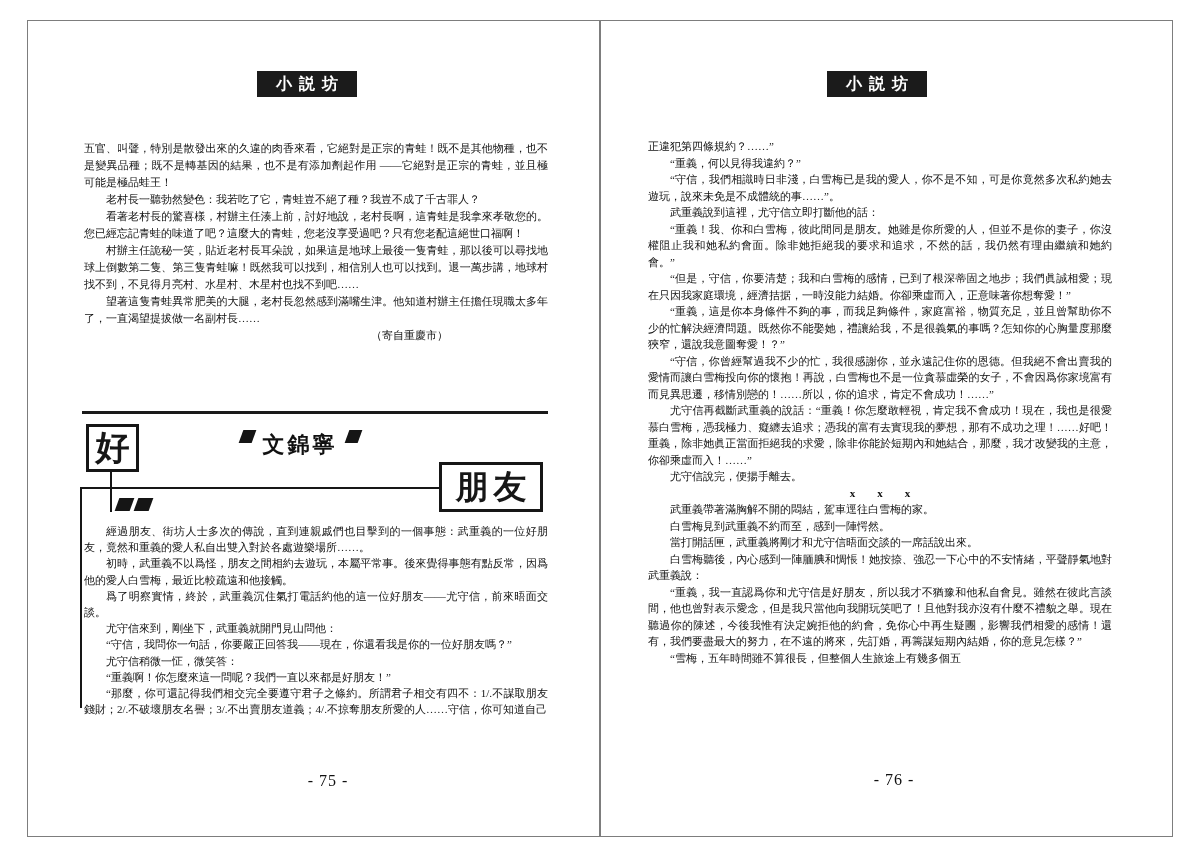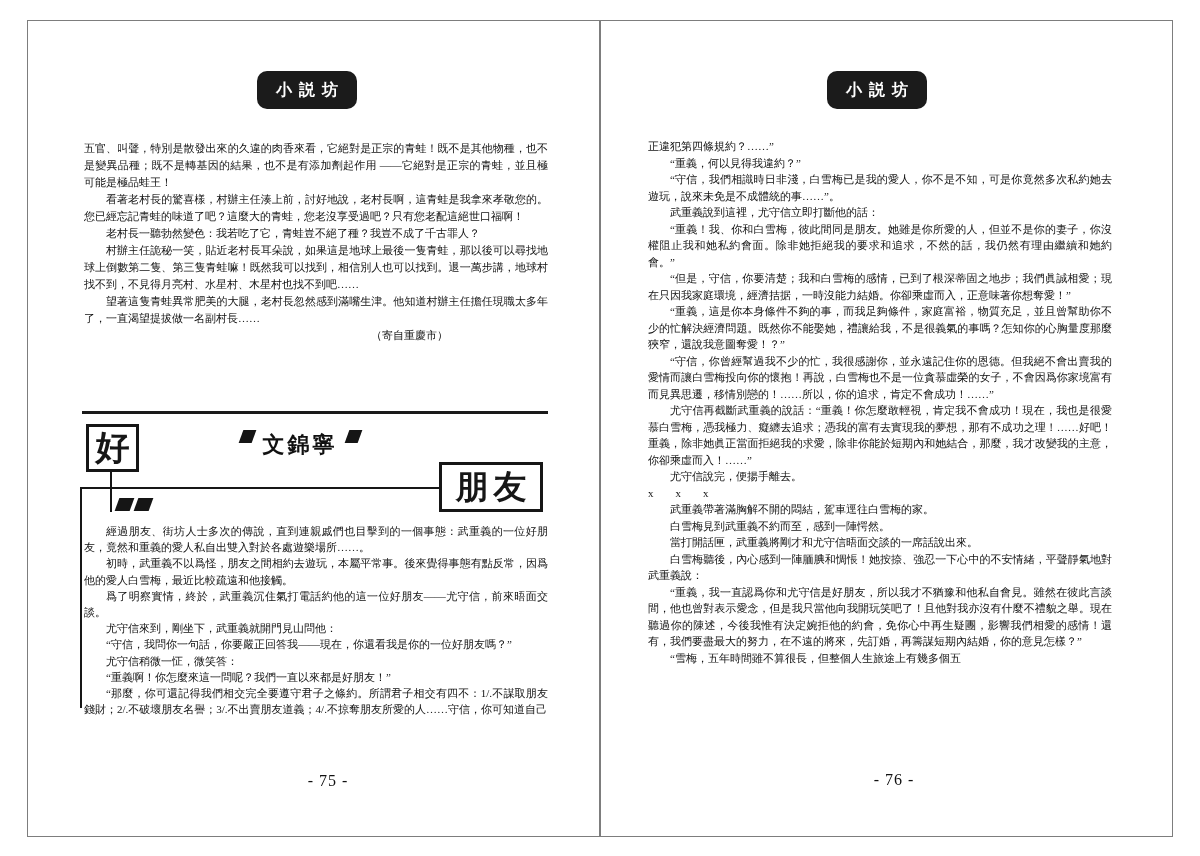--- a/index.html
+++ b/index.html
@@ -14,35 +14,35 @@
     border:1.5px solid #7d7d7d;background:#fff;
   }
   .center-divider{
     position:absolute;left:599px;top:20px;width:1.5px;height:817px;background:#7d7d7d;
   }
   .page{position:absolute;top:0;width:472px;height:856px;}
   .page-left{left:80px;}
   .page-right{left:646px;}
 
   .section-badge{
-    position:absolute;width:100px;height:38px;background:#1b1b1b;color:#fff;
+    position:absolute;width:100px;height:26px;background:#1b1b1b;color:#fff;
     display:flex;align-items:center;justify-content:center;
-    font-weight:bold;font-size:16px;letter-spacing:7px;padding-left:7px;box-sizing:border-box;border-radius:10px;
+    font-weight:bold;font-size:16px;letter-spacing:7px;padding-left:7px;box-sizing:border-box;
   }
   .page-left .section-badge{left:177px;top:71px;}
   .page-right .section-badge{left:181px;top:71px;}
 
   .textblock{
     position:absolute;width:464px;font-size:11px;line-height:17px;
     text-align:justify;word-break:break-all;
   }
   .textblock p{margin:0;text-indent:2em;}
   .textblock p.cont{text-indent:0;}
   .textblock p.from{text-indent:0;text-align:right;padding-right:100px;}
-  .textblock p.xsep{text-indent:0;font-weight:normal;}
+  .textblock p.xsep{text-indent:0;text-align:center;font-weight:bold;}
 
   .story1{left:4px;top:140px;}
   .story2{left:4px;top:523px;line-height:16.2px;}
   .rightflow{left:2px;top:138px;line-height:16.5px;}
 
   .rule{position:absolute;left:2px;top:411px;width:466px;height:2.5px;background:#1a1a1a;}
 
   .title-box{
     position:absolute;border:3px solid #161616;background:#fff;
     display:flex;align-items:center;justify-content:center;
@@ -76,22 +76,22 @@
 
 <div class="scan-frame"></div>
 <div class="center-divider"></div>
 
 <div class="page page-left">
   <div class="section-badge">小説坊</div>
 
   <div class="textblock story1">
 
   <p class="cont">五官、叫聲，特別是散發出來的久違的肉香來看，它絕對是正宗的青蛙！既不是其他物種，也不是變異品種；既不是轉基因的結果，也不是有添加劑起作用 ——它絕對是正宗的青蛙，並且極可能是極品蛙王！</p>
+      <p>老村長一聽勃然變色：我若吃了它，青蛙豈不絕了種？我豈不成了千古罪人？</p>
       <p>看著老村長的驚喜樣，村辦主任湊上前，討好地說，老村長啊，這青蛙是我拿來孝敬您的。您已經忘記青蛙的味道了吧？這麼大的青蛙，您老沒享受過吧？只有您老配這絕世口福啊！</p>
-      <p>老村長一聽勃然變色：我若吃了它，青蛙豈不絕了種？我豈不成了千古罪人？</p>
       <p>村辦主任詭秘一笑，貼近老村長耳朵說，如果這是地球上最後一隻青蛙，那以後可以尋找地球上倒數第二隻、第三隻青蛙嘛！既然我可以找到，相信別人也可以找到。退一萬步講，地球村找不到，不見得月亮村、水星村、木星村也找不到吧……</p>
       <p>望著這隻青蛙異常肥美的大腿，老村長忽然感到滿嘴生津。他知道村辦主任擔任現職太多年了，一直渴望提拔做一名副村長……</p>
       <p class="from">（寄自重慶市）</p>
     </div>
 
   <div class="rule"></div>
 
   <div class="title-box hao-box">
     <span>好</span>
   </div>

